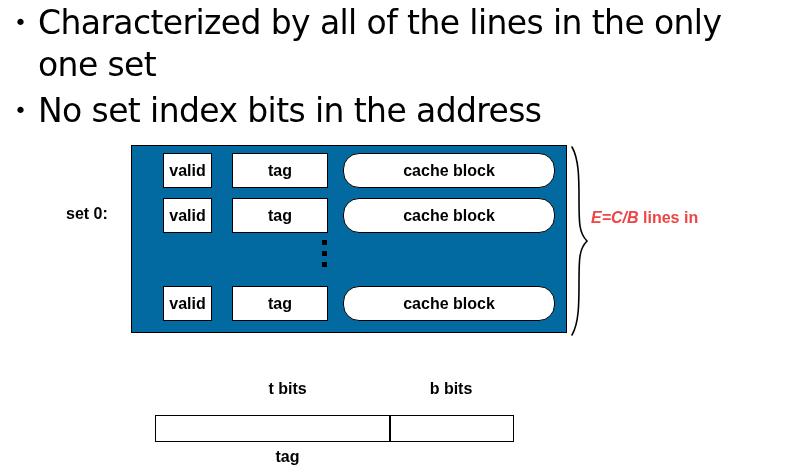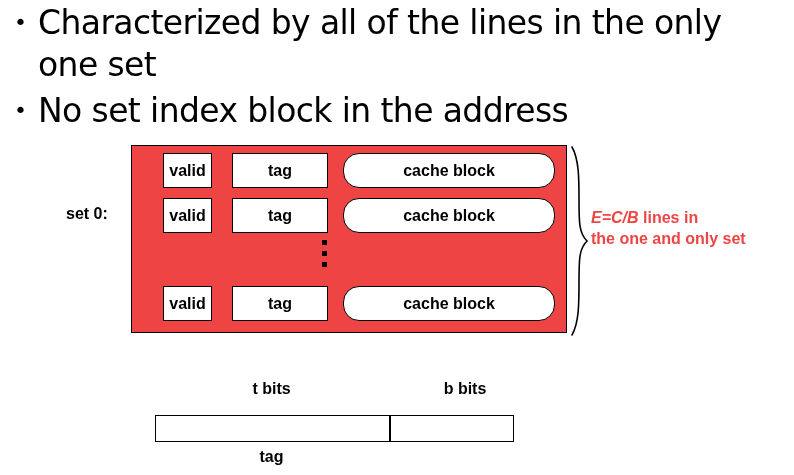--- a/index.html
+++ b/index.html
@@ -59,21 +59,21 @@
     white-space: nowrap;
   }
 
   
   #set-panel {
     position: absolute;
     left: 131px;
     top: 145px;
     width: 436px;
     height: 188px;
-    background: #ef4444;
+    background: #0369a1;
     border: 1.5px solid #000000;
     box-sizing: border-box;
   }
 
   .line-row {
     position: absolute;
     left: 0;
     height: 35px;
   }
   .line-row.r1 { top: 7px; }
@@ -165,22 +165,22 @@
   .addr-bot-label {
     position: absolute;
     top: 68px;
     font-family: "Liberation Sans", sans-serif;
     font-size: 16px;
     font-weight: bold;
     color: #000000;
     text-align: center;
     white-space: nowrap;
   }
-  .lab-t { left: 0px;   width: 233px; }
-  .lab-b { left: 247px; width: 126px; }
+  .lab-t { left: 16px;   width: 233px; }
+  .lab-b { left: 233px; width: 126px; }
 
   #addr-bar {
     position: absolute;
     left: 0px;
     top: 35px;
     width: 359px;
     height: 27px;
     border: 1.5px solid #000000;
     box-sizing: border-box;
     background: #ffffff;
@@ -199,21 +199,21 @@
 
 <div id="slide">
 
   <div class="bullets">
     <div class="bullet-row">
       <div class="bullet-dot">•</div>
       <div class="bullet-text">Characterized by all of the lines in the only one set</div>
     </div>
     <div class="bullet-row second">
       <div class="bullet-dot">•</div>
-      <div class="bullet-text">No set index block in the address</div>
+      <div class="bullet-text">No set index bits in the address</div>
     </div>
   </div>
 
   <div id="set-label">set 0:</div>
 
   <div id="set-panel">
 
     <div class="line-row r1">
       <div class="cell valid">valid</div>
       <div class="cell tag">tag</div>
@@ -245,21 +245,20 @@
       <path d="M 4 2
                C 11 14, 11 34, 11 54
                C 11 78, 11 88, 19 96
                C 11 104, 11 114, 11 138
                C 11 158, 11 178, 4 190" fill="none" stroke="#000000" stroke-width="1.6" stroke-linecap="round"></path>
     </svg>
   </div>
 
   <div id="brace-note">
     <div><span class="ital">E=C/B</span><span> lines in</span></div>
-    <div>the one and only set</div>
   </div>
 
   <div id="addr-diagram">
     <div class="addr-top-label lab-t">t bits</div>
     <div class="addr-top-label lab-b">b bits</div>
 
     <div id="addr-bar">
       <div id="addr-split"></div>
     </div>
 

